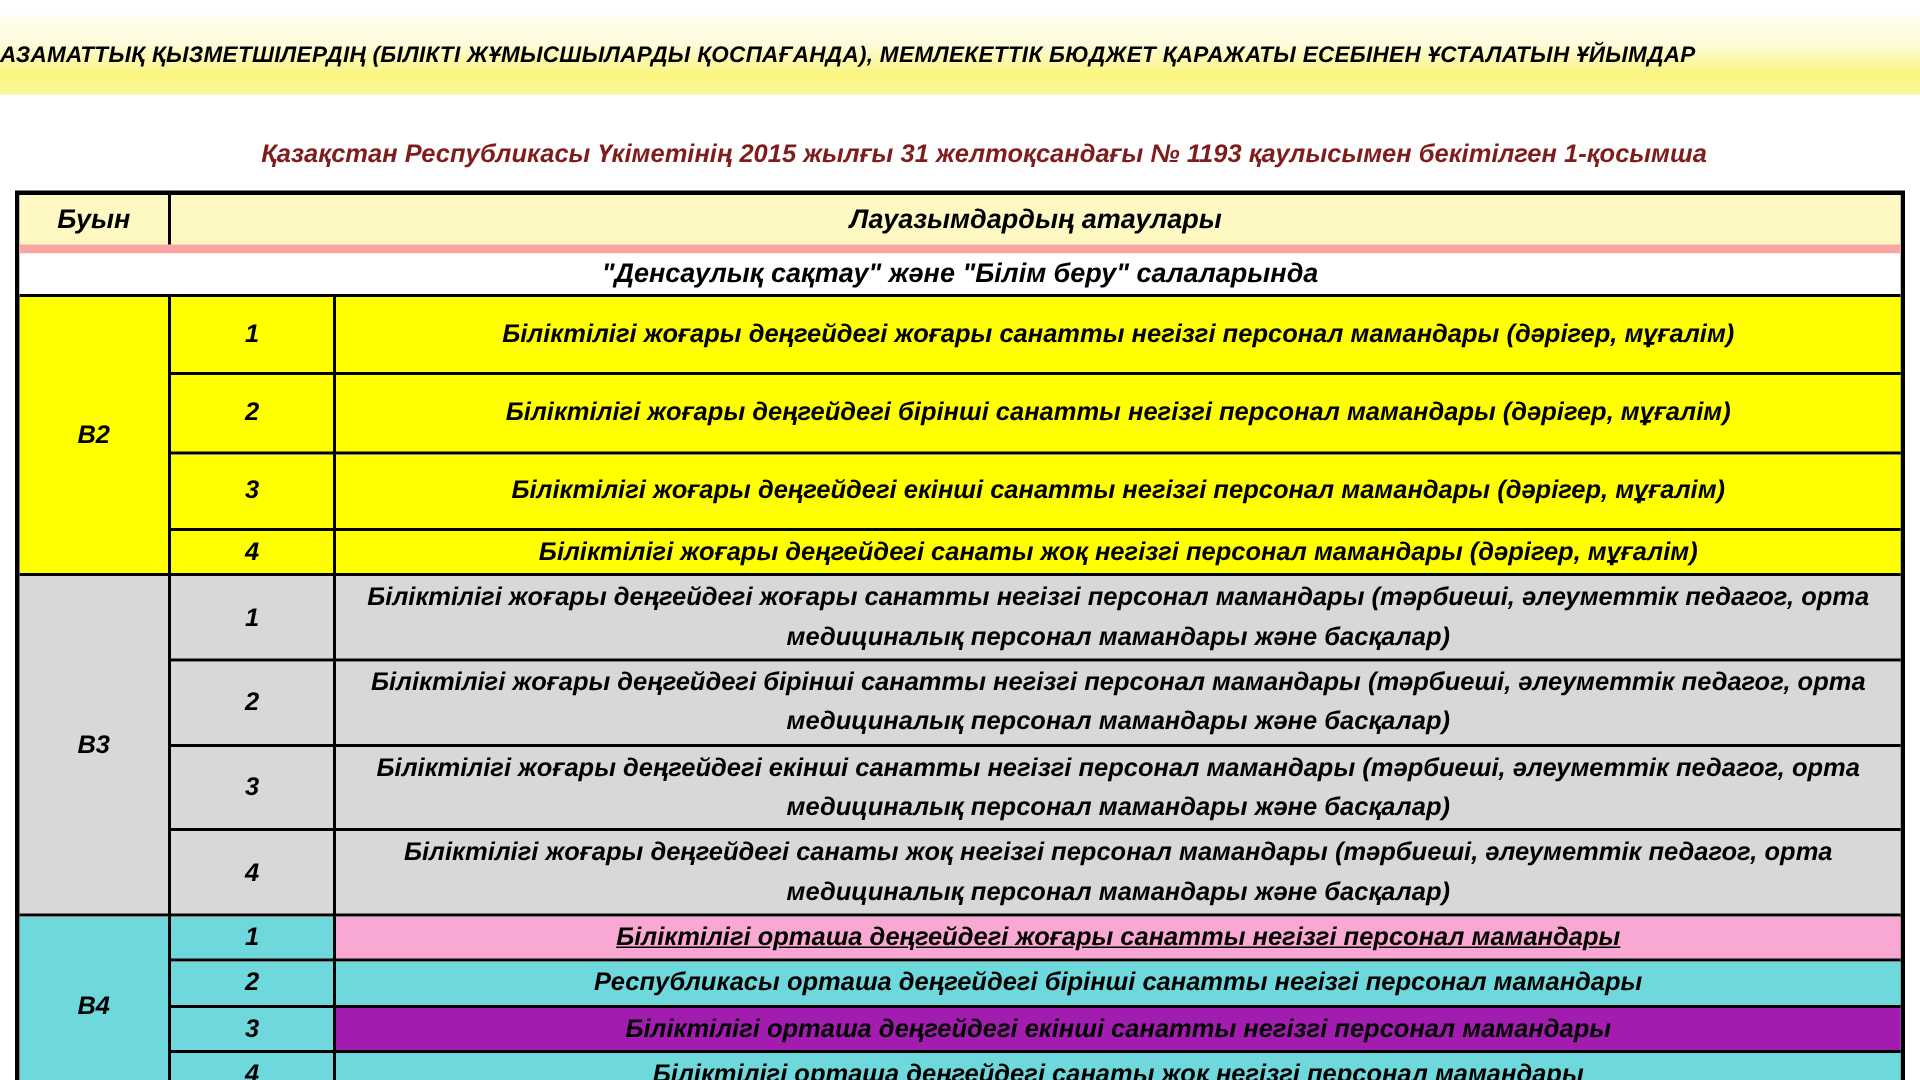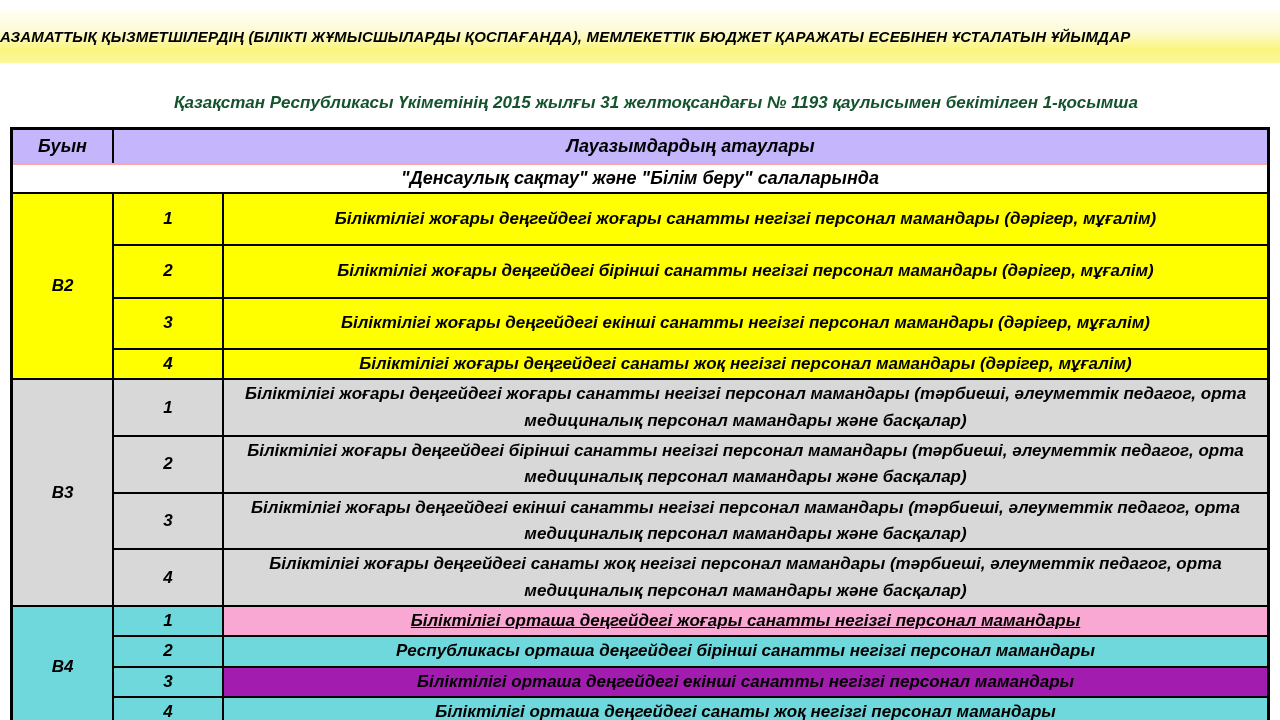--- a/index.html
+++ b/index.html
@@ -35,22 +35,22 @@
     font-weight: bold;
     font-size: 17px;
   }
   .table-wrap {
     margin: 14px 10px 0 10px;
     border: 3px solid #000;
   }
   .head-row {
     display: flex;
     height: 33px;
-    border-bottom: 2px solid #fca5a5;
-    background: #c4b5fd;
+    border-bottom: 6px solid #fca5a5;
+    background: #fef9c3;
   }
   .h-cell {
     display: flex;
     align-items: center;
     justify-content: center;
     font-weight: bold;
     font-style: italic;
     font-size: 18px;
     border-right: 2px solid #000;
     box-sizing: border-box;
@@ -100,21 +100,21 @@
 </style>
 </head>
 <body>
 
 <div class="page">
 
   <div class="banner">
     <div class="title-line">АЗАМАТТЫҚ ҚЫЗМЕТШІЛЕРДІҢ (БІЛІКТІ ЖҰМЫСШЫЛАРДЫ ҚОСПАҒАНДА), МЕМЛЕКЕТТІК БЮДЖЕТ ҚАРАЖАТЫ ЕСЕБІНЕН ҰСТАЛАТЫН ҰЙЫМДАР</div>
   </div>
 
-  <div class="subtitle" style="color: #14532d; padding-left: 32px;">Қазақстан Республикасы Үкіметінің 2015 жылғы 31 желтоқсандағы № 1193 қаулысымен бекітілген 1-қосымша</div>
+  <div class="subtitle" style="color: #7f1d1d; padding-left: 32px;">Қазақстан Республикасы Үкіметінің 2015 жылғы 31 желтоқсандағы № 1193 қаулысымен бекітілген 1-қосымша</div>
 
   <div class="table-wrap">
 
     <div class="head-row">
       <div class="h-cell c1">Буын</div>
       <div class="h-cell c3">Лауазымдардың атаулары</div>
     </div>
 
     <div class="section-row">"Денсаулық сақтау" және "Білім беру" салаларында</div>
 

